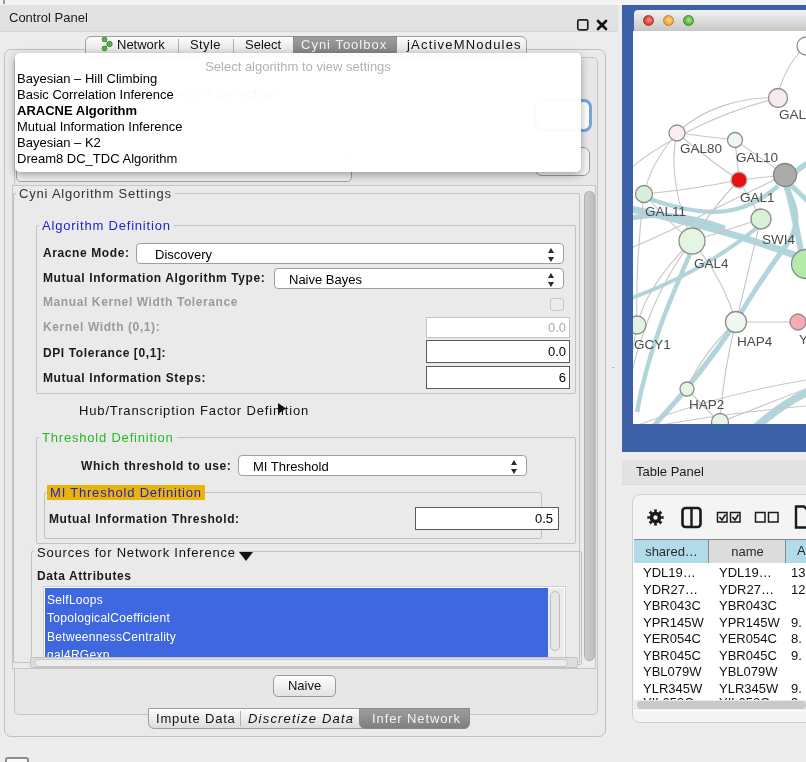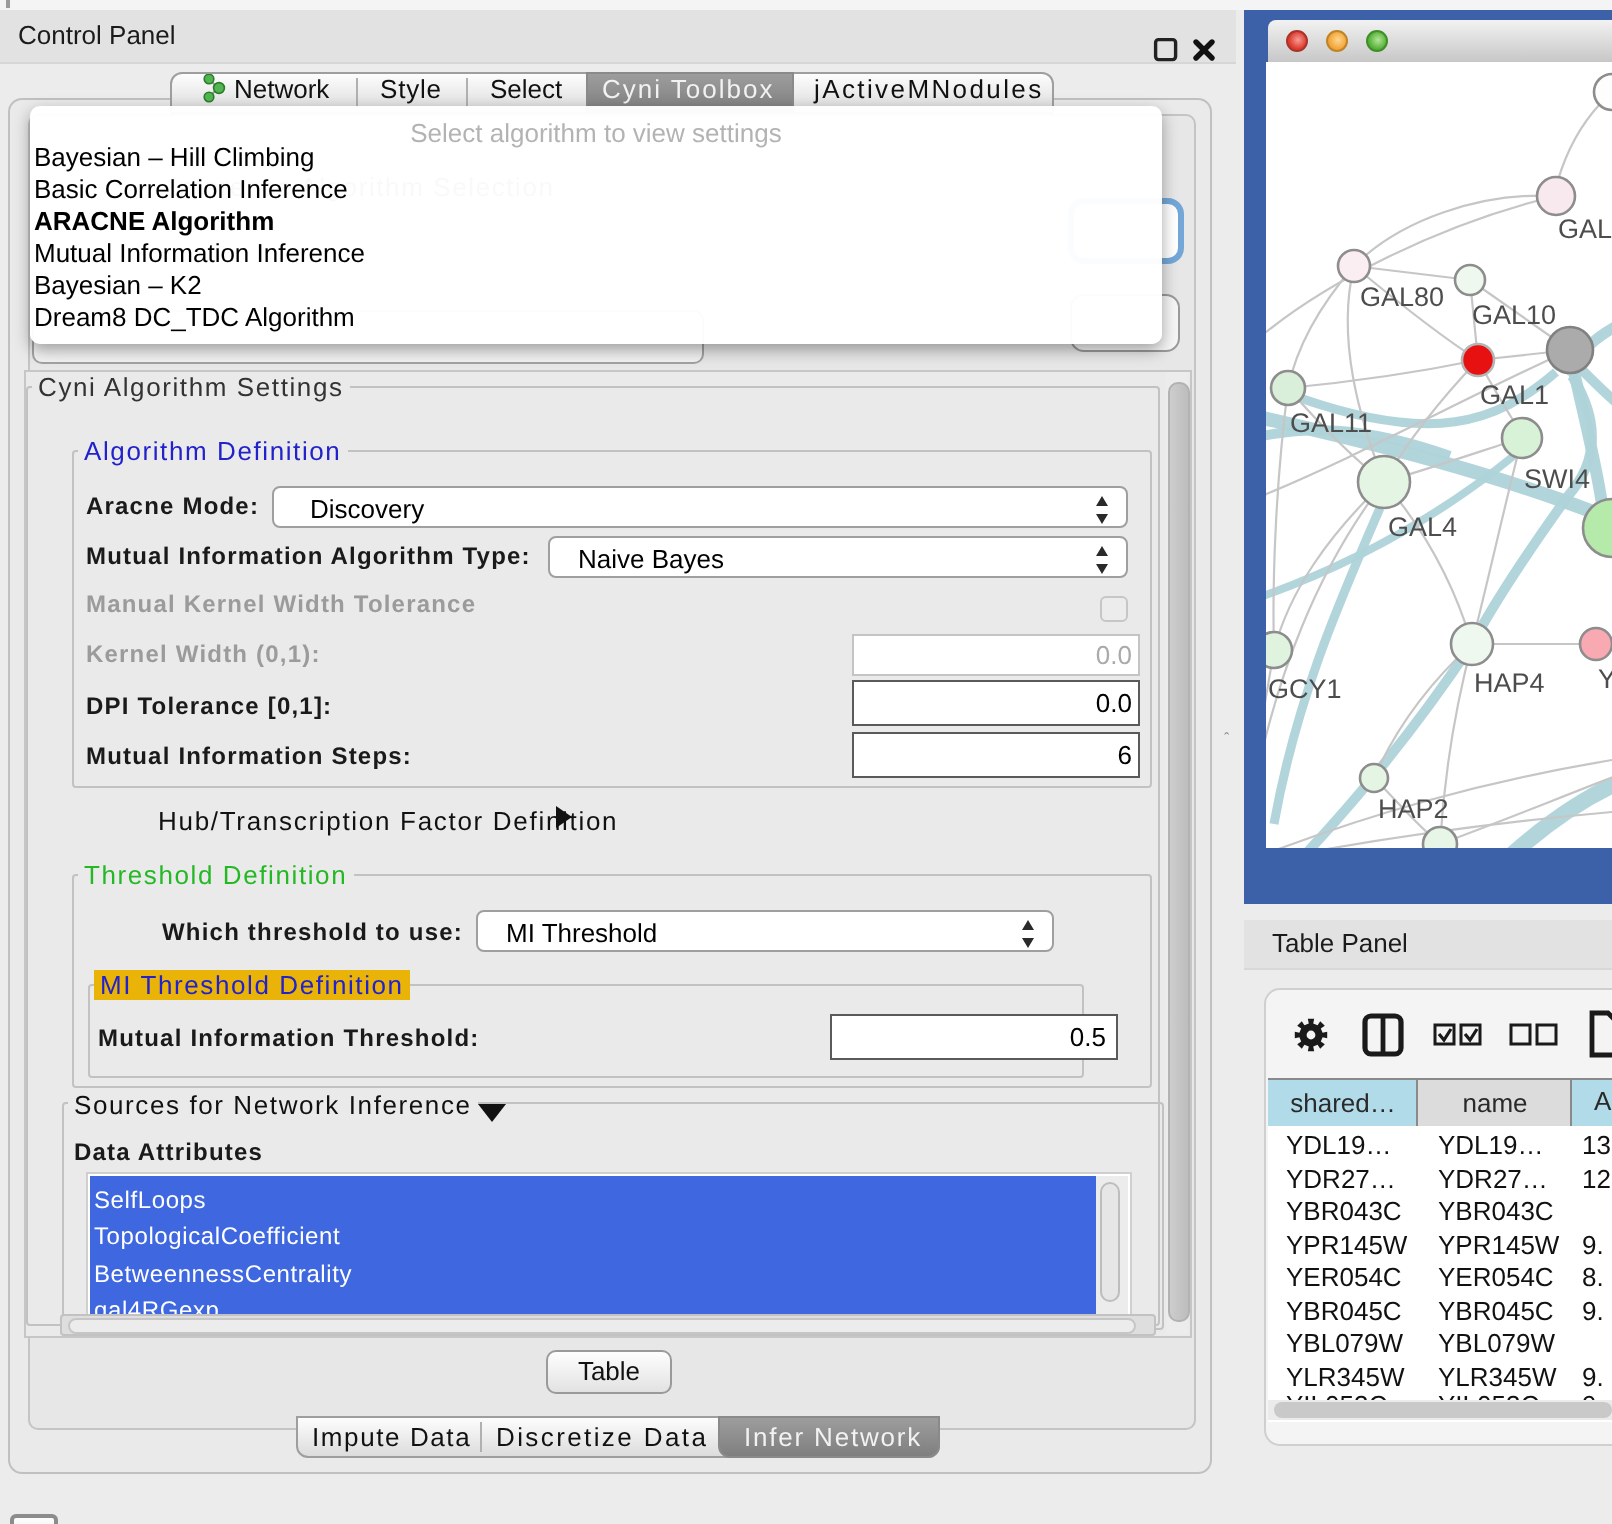--- a/index.html
+++ b/index.html
@@ -121,28 +121,28 @@
     <div class="abs" style="left:504px;top:1px;width:16px;height:71px;background:#ececec;"></div>
     <div class="abs" style="left:506px;top:4px;width:10px;height:60px;background:#e6e6e6;border:1px solid #bdbdbd;border-radius:5px;box-sizing:border-box;"></div>
   </div>
 
   <div class="abs" style="left:30px;top:652px;width:548px;height:11px;background:#dedede;border:1px solid #c2c2c2;border-radius:2px;box-sizing:border-box;"></div>
   <div class="abs" style="left:34px;top:654px;width:534px;height:8px;background:#ececec;border:1px solid #c6c6c6;border-radius:4px;box-sizing:border-box;"></div>
 
   <div class="abs" style="left:583px;top:181px;width:11px;height:481px;background:#ececec;"></div>
   <div class="abs" style="left:584px;top:186px;width:9px;height:468px;background:linear-gradient(90deg,#cdcdcd,#bdbdbd);border:1px solid #b2b2b2;border-radius:5px;"></div>
 
-  <div class="abs" style="left:273px;top:670px;width:63px;height:22px;background:linear-gradient(#fefefe,#e2e2e2);border:1px solid #9a9a9a;border-radius:5px;box-sizing:border-box;text-align:center;font-size:13px;color:#111;line-height:20px;">Table</div>
+  <div class="abs" style="left:273px;top:670px;width:63px;height:22px;background:linear-gradient(#fefefe,#e2e2e2);border:1px solid #9a9a9a;border-radius:5px;box-sizing:border-box;text-align:center;font-size:13px;color:#111;line-height:20px;">Naive</div>
 
   <div id="bottabs" class="abs" style="left:148px;top:703px;height:21px;">
     <div class="abs" style="left:0;top:0;width:322px;height:21px;background:linear-gradient(#fdfdfd,#dcdcdc);border:1px solid #9e9e9e;border-radius:0 0 6px 6px;box-sizing:border-box;"></div>
     <div class="abs" style="left:211px;top:0;width:111px;height:21px;background:linear-gradient(#9d9d9d,#7f7f7f);border:1px solid #8a8a8a;border-radius:0 0 6px 6px;box-sizing:border-box;"></div>
     <div class="abs" style="left:92px;top:3px;width:1px;height:15px;background:#b0b0b0;"></div>
     <div class="abs" style="left:8px;top:3px;font-size:13px;color:#111;letter-spacing:0.8px;">Impute Data</div>
-    <div class="abs" style="left:100px;top:3px;font-size:13px;color:#111;letter-spacing:1.2px;">Discretize Data</div>
+    <div class="abs" style="left:100px;top:3px;font-size:13px;color:#111;letter-spacing:1.2px;font-style:italic;">Discretize Data</div>
     <div class="abs" style="left:224px;top:3px;font-size:13px;color:#f2f2f2;letter-spacing:0.9px;">Infer Network</div>
   </div>
 
   <div class="abs" style="left:5px;top:752px;width:20px;height:18px;background:linear-gradient(#fdfdfd,#e0e0e0);border:2px solid #8c8c8c;border-radius:3px;"></div>
 
   <div class="abs" style="left:15px;top:48px;width:566px;height:119px;background:rgba(255,255,255,0.97);border-radius:5px;box-shadow:0 3px 8px rgba(0,0,0,0.35);"></div>
   <div class="abs" style="left:15px;top:54px;width:566px;text-align:center;font-size:13px;color:#b3b3b3;">Select algorithm to view settings</div>
   <div class="abs" style="left:85px;top:81px;font-size:13px;color:rgba(60,60,60,0.032);letter-spacing:0.8px;">Inference Algorithm Selection</div>
   <div class="abs" style="left:17px;top:65.5px;font-size:13px;color:#000;line-height:16px;">Bayesian – Hill Climbing<br>Basic Correlation Inference<br><span class="b" style="letter-spacing:0;">ARACNE Algorithm</span><br>Mutual Information Inference<br>Bayesian – K2<br>Dream8 DC_TDC Algorithm</div>
 </div>

